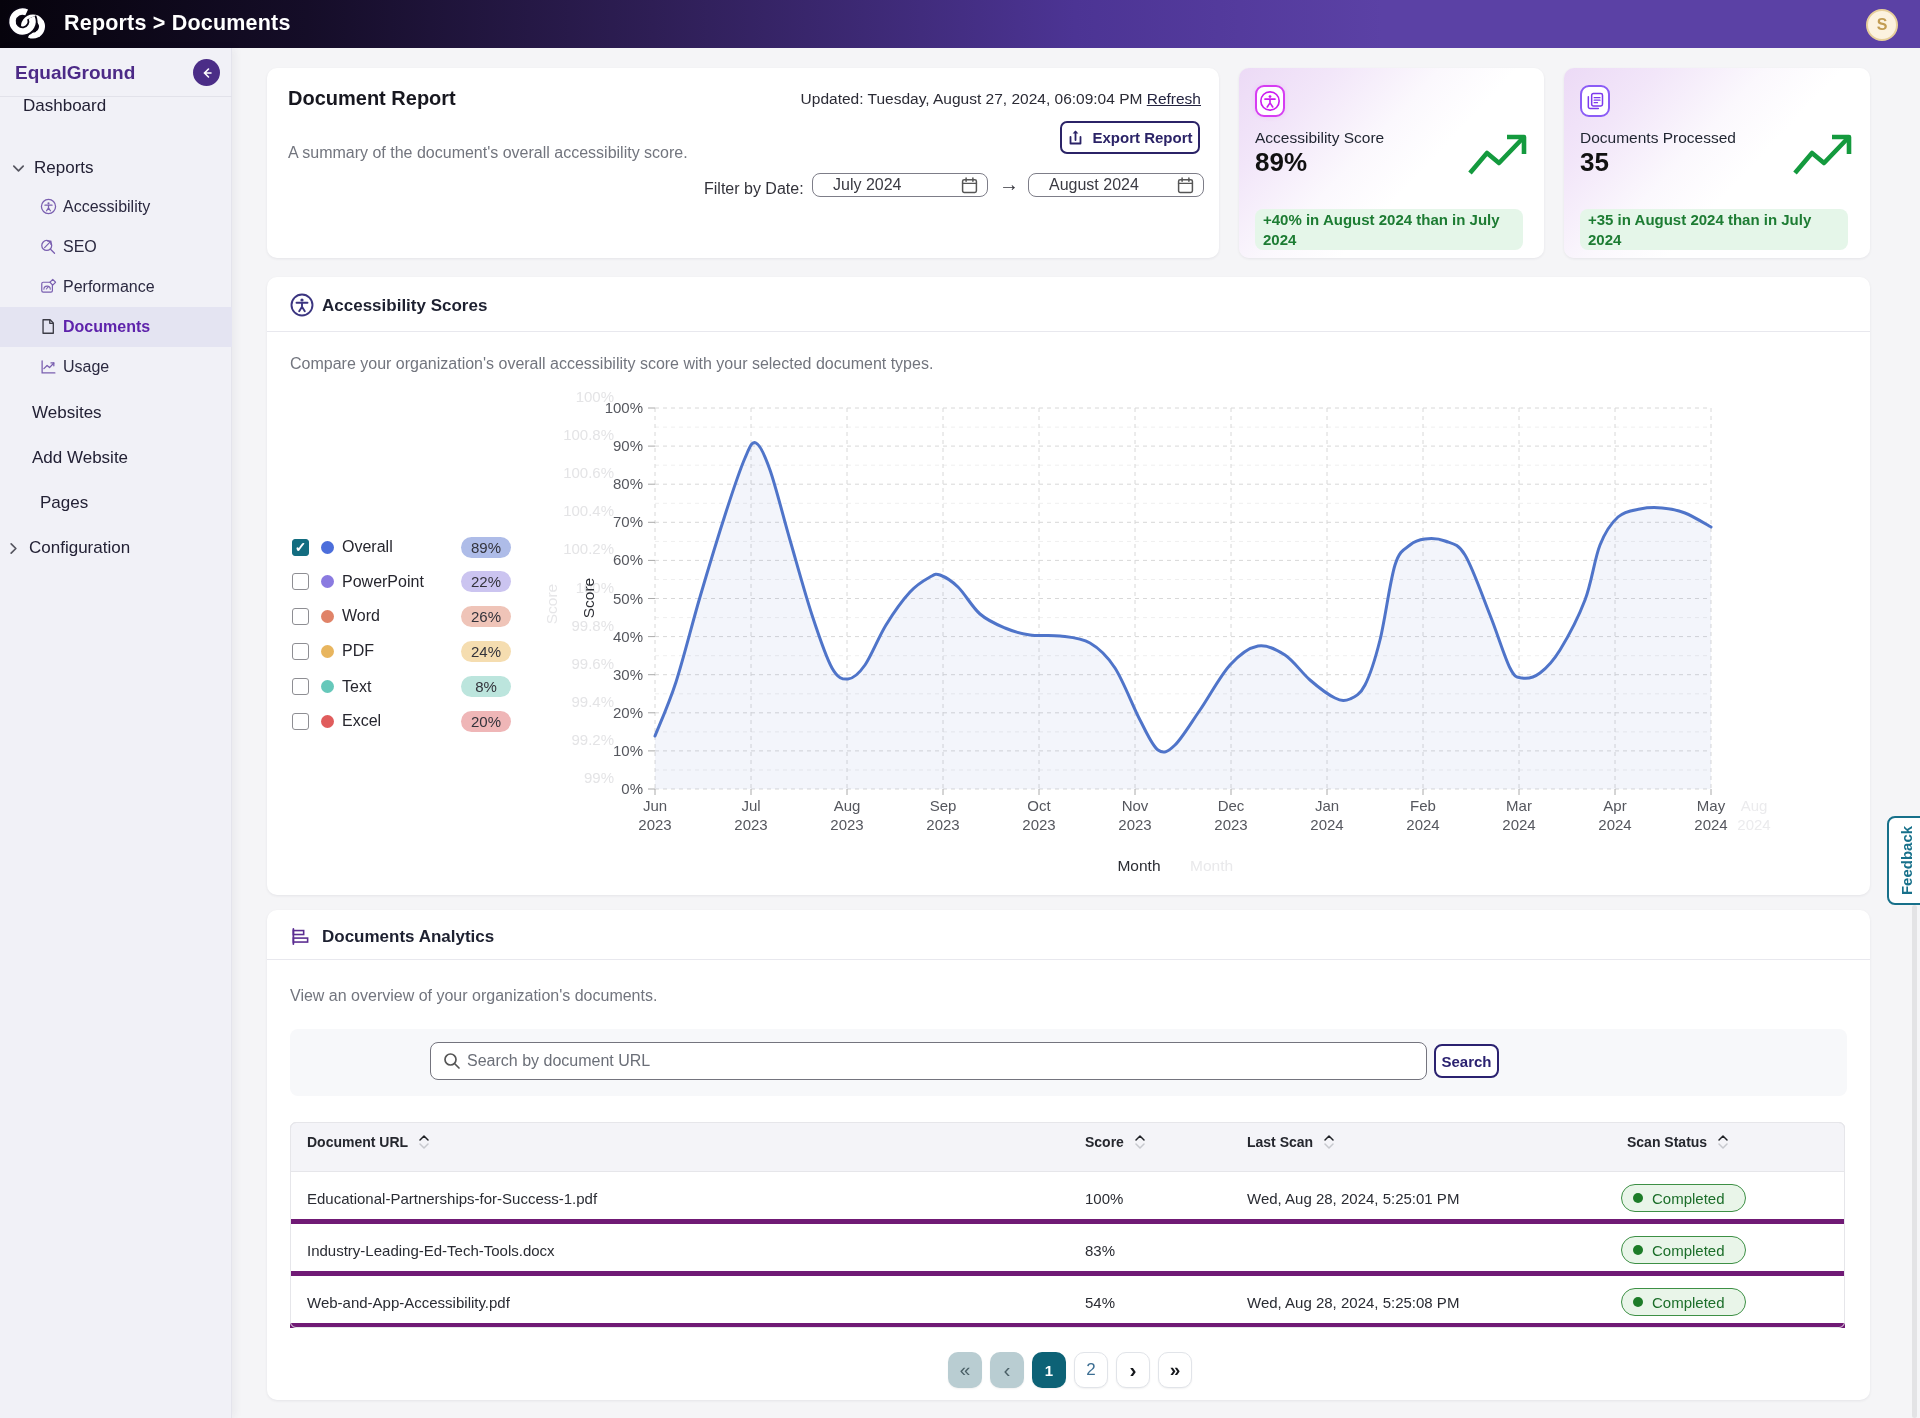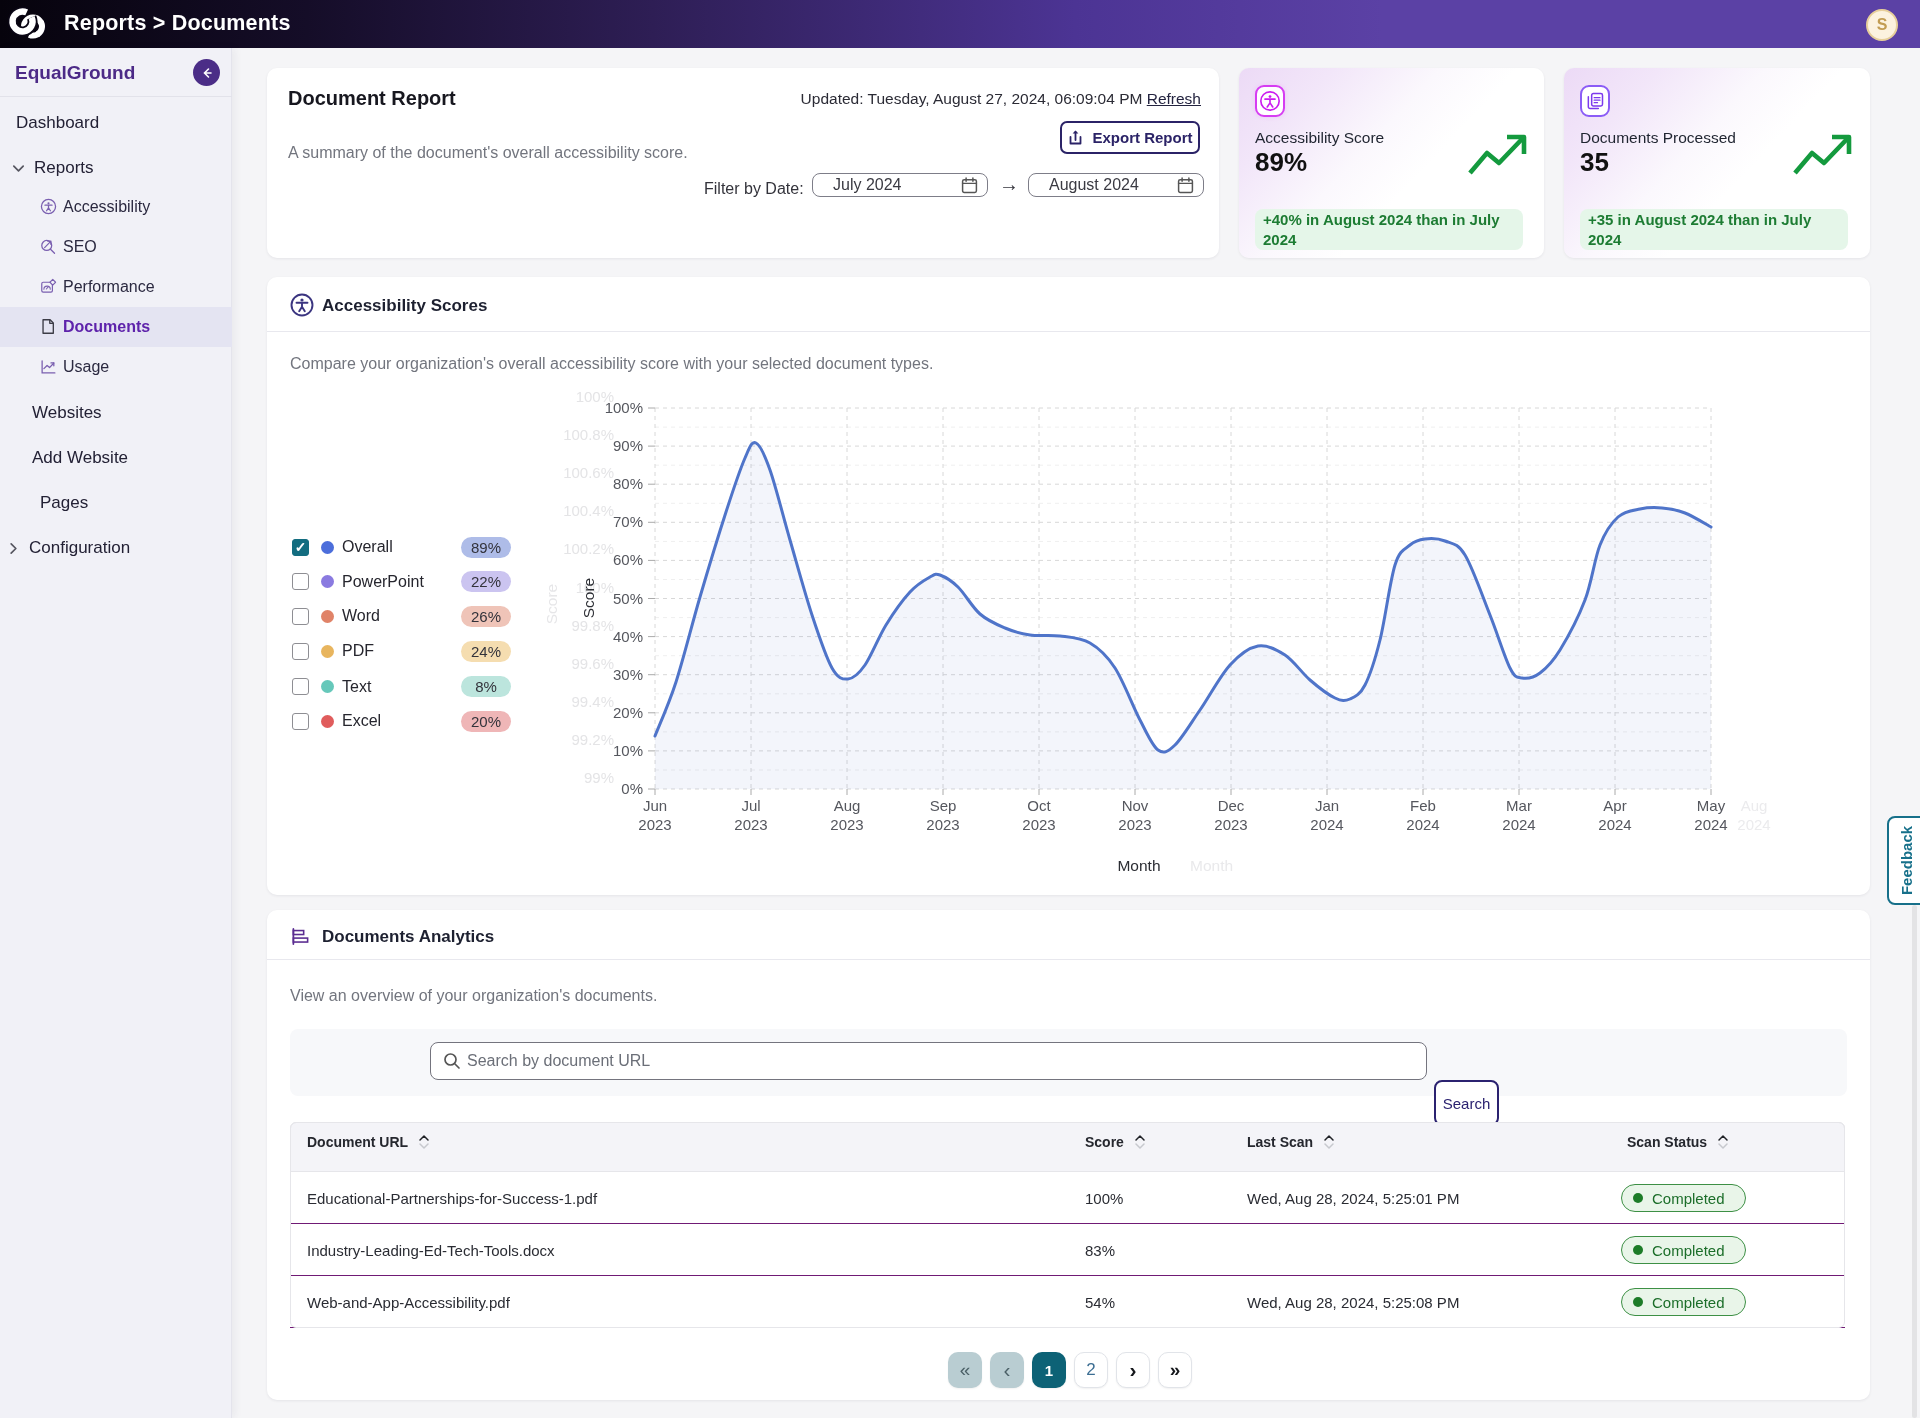--- a/index.html
+++ b/index.html
@@ -51,26 +51,26 @@
 .leg-cb { width:17px; height:17px; border:1.5px solid #8e8e93; border-radius:3px; background:#fff; }
 .leg-cb.on { background:#136d80; border-color:#136d80; color:#fff; font-size:14px; font-weight:700; text-align:center; line-height:15px; }
 .leg-dot { width:13px; height:13px; border-radius:50%; margin-left:12px; }
 .leg-lab { margin-left:8px; font-size:16px; color:#26262e; }
 .leg-pill { position:absolute; left:169px; width:50px; height:21px; border-radius:11px; font-size:15px;
   color:#33333b; display:flex; align-items:center; justify-content:center; }
 
 .searchwrap { position:absolute; left:23px; top:119px; width:1557px; height:67px; background:#f7f8fa; border-radius:8px; }
 .searchin { position:absolute; left:140px; top:13px; width:997px; height:38px; border:1.5px solid #74747e; border-radius:8px;
   background:#fff; color:#6b6f78; font-size:16px; display:flex; align-items:center; padding-left:36px; }
-.searchbtn { position:absolute; left:1144px; top:15px; width:65px; height:46px; border:2px solid #2b2270; border-radius:8px;
-  background:#fff; color:#2b2270; font-size:15px; font-weight:400; display:flex; align-items:center; justify-content:center;margin-top:36px; }
+.searchbtn { position:absolute; left:1144px; top:15px; width:65px; height:34px; border:2px solid #2b2270; border-radius:8px;
+  background:#fff; color:#2b2270; font-size:15px; font-weight:700; display:flex; align-items:center; justify-content:center; }
 .thead { position:absolute; left:23px; top:209px; width:1555px; height:50px; background:#f4f4f8;
   border:1px solid #e6e6ea; border-radius:6px 6px 0 0; }
 .th { position:absolute; top:0; height:40px; display:flex; align-items:center; font-size:14px; font-weight:700; color:#25272e; gap:10px; }
-.trow { position:absolute; left:23px; width:1555px; height:52px; border-bottom:1px solid #701a75; background:#fff; }
+.trow { position:absolute; left:23px; width:1555px; height:52px; border-bottom:5px solid #701a75; background:#fff; }
 .td { position:absolute; top:0; height:52px; display:flex; align-items:center; color:#2a2c33; font-size:15px; }
 .pill-done { position:absolute; top:12px; width:125px; height:28px; border:1.5px solid #3d9045; background:#e9f5e9;
   border-radius:15px; color:#1c6e2a; font-size:15px; display:flex; align-items:center; gap:9px; padding-left:11px; }
 .pill-done i { width:10px; height:10px; border-radius:50%; background:#1d7c28; }
 .pgbtn { position:absolute; top:1075px; width:34px; height:36px; border-radius:10px; display:flex; align-items:center;
   justify-content:center; font-size:15px; background:#fff; border:1px solid #e1e4e9; box-shadow:0 1px 2px rgba(0,0,0,.06); }
 
 .feedback { position:absolute; left:1887px; top:816px; width:40px; height:89px; background:#fff;
   border:2px solid #17708a; border-radius:8px; color:#17708a; font-size:15px; font-weight:700;
   display:flex; align-items:center; justify-content:center; }
@@ -94,21 +94,21 @@
 
 <div class="sidebar">
   <div class="brand">
       <div class="name">EqualGround</div>
     <div class="backbtn">
         <svg width="14" height="14" viewBox="0 0 14 14">
           <path d="M8.5 3 L4.5 7 L8.5 11 M4.5 7 L11 7" stroke="#fff" stroke-width="1.6" fill="none" stroke-linecap="round"></path>
         </svg>
       </div>
   </div>
-  <div class="nav-item" style="top:55px; padding-left:16px;">Dashboard</div>
+  <div class="nav-item" style="top:38px; padding-left:23px;">Dashboard</div>
   <div class="nav-item" style="top:100px; padding-left:11px;">
     <svg width="15" height="15" viewBox="0 0 16 16" style="margin-right:8px">
         <path d="M3 5.5 L8 10.5 L13 5.5" stroke="#55555f" stroke-width="1.8" fill="none" stroke-linecap="round" stroke-linejoin="round"></path>
       </svg>Reports</div>
   <div class="nav-item nav-sub" style="top:139px;">
       <span class="abs" style="left:40px;top:11px">
         <svg width="17" height="17" viewBox="0 0 24 24" style="display:block">
           <circle cx="12" cy="12" r="10" stroke="#7a5fb0" stroke-width="1.8" fill="none"></circle>
           <circle cx="12" cy="7.5" r="1.5" fill="#7a5fb0"></circle>
           <path d="M7 10.2 L17 10.2 M12 10.5 L12 14 M12 14 L9.3 18 M12 14 L14.7 18" stroke="#7a5fb0" stroke-width="1.8" fill="none" stroke-linecap="round"></path>

